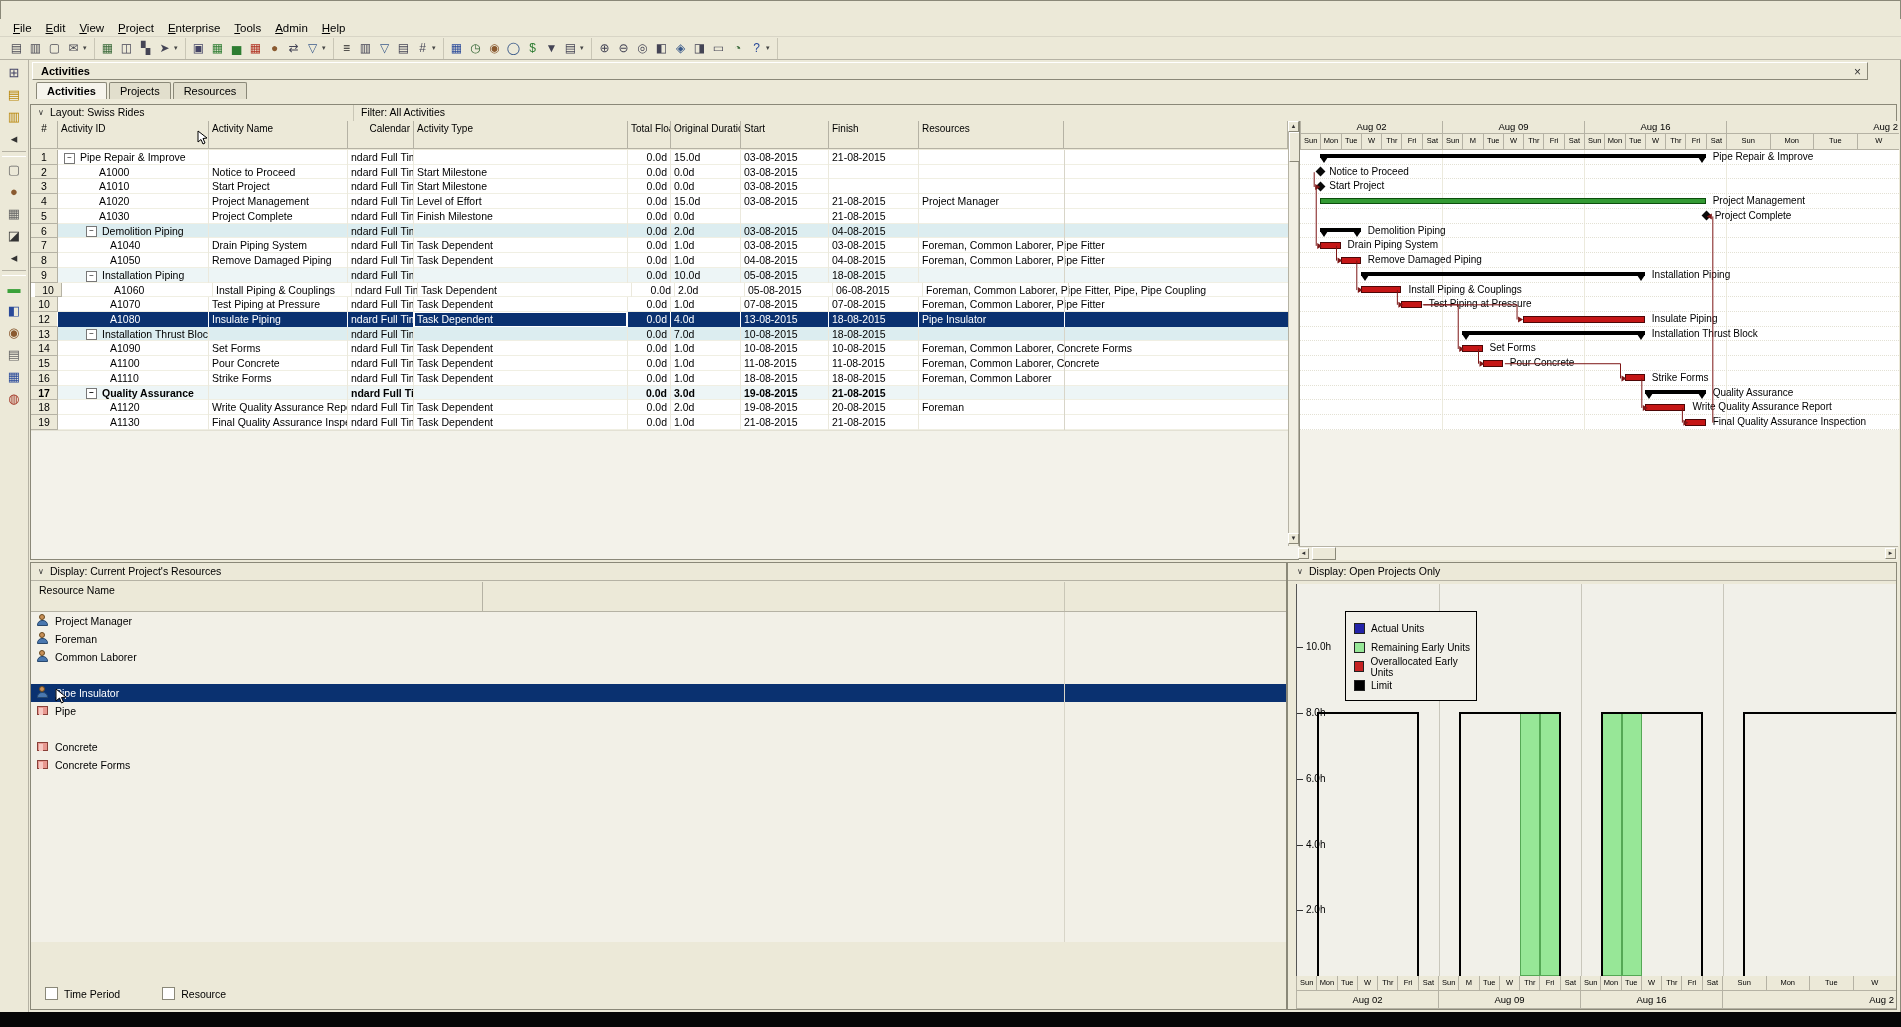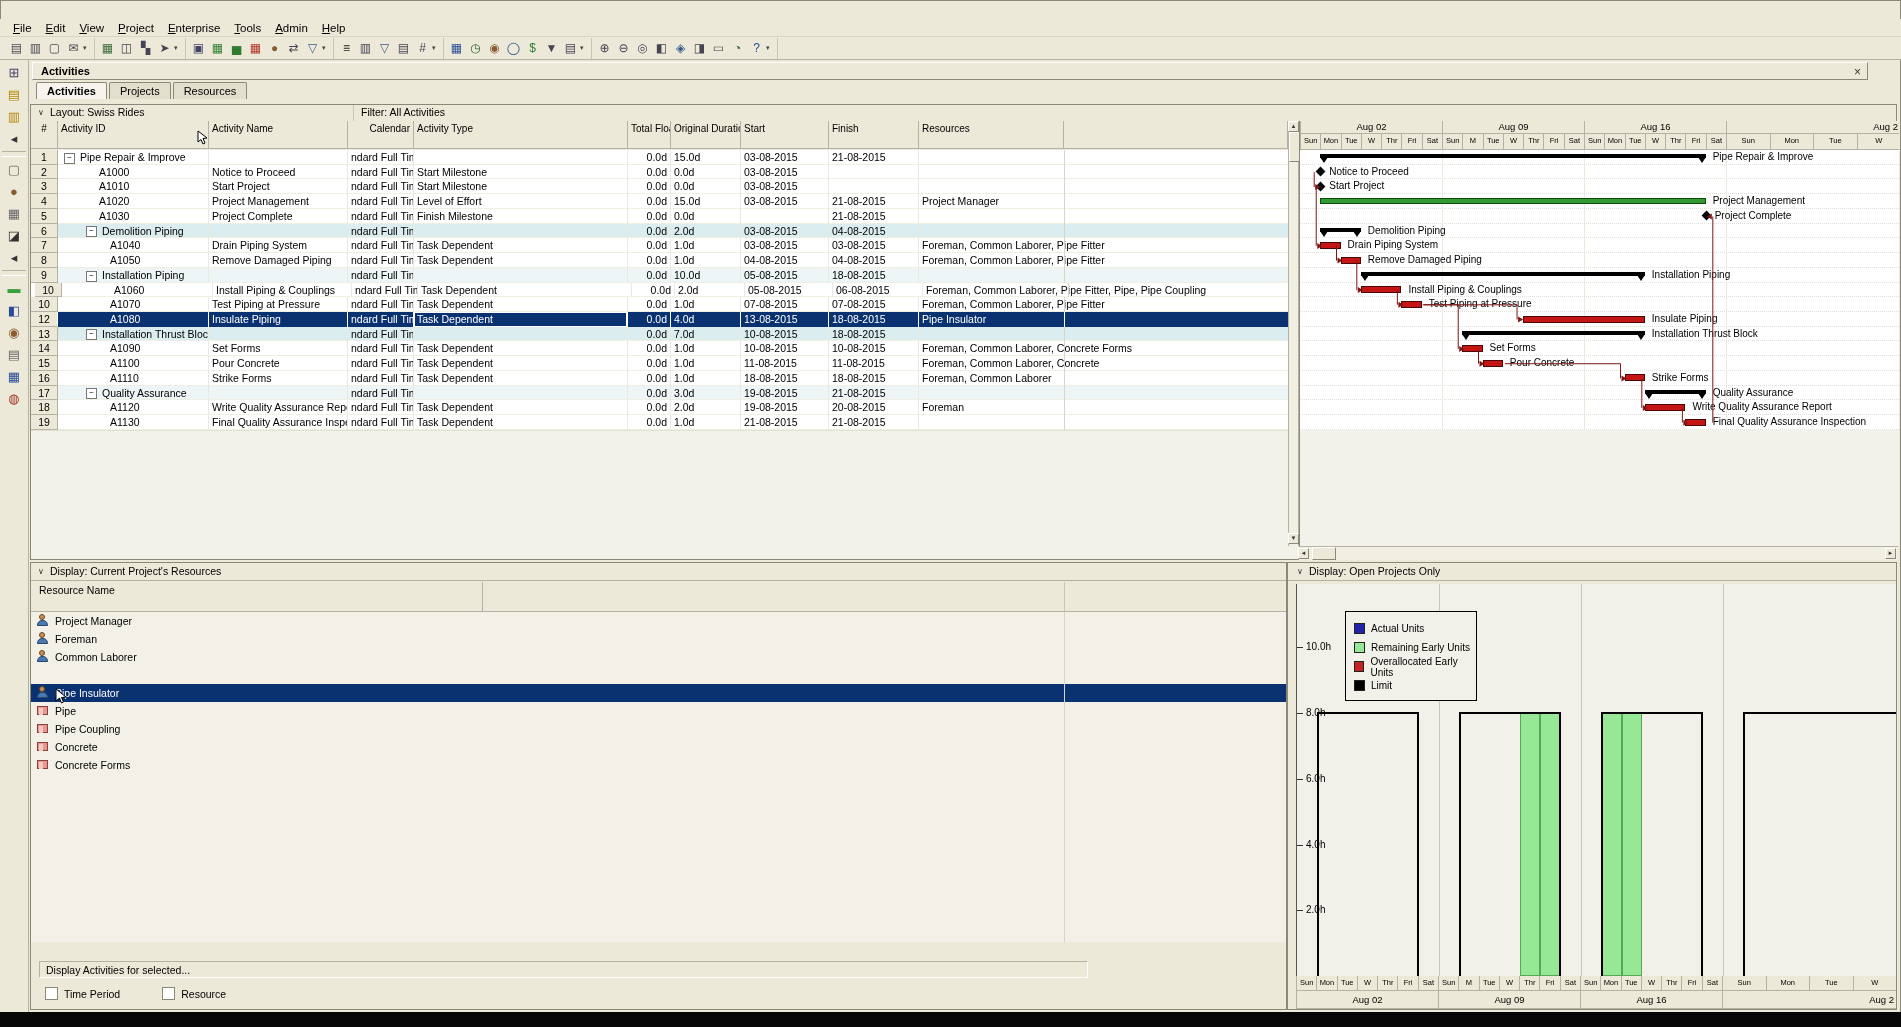--- a/index.html
+++ b/index.html
@@ -462,21 +462,21 @@
           <div class="td" style="position: absolute; left: 178px; top: 0px; width: 139px; height: 14.73px;">Strike Forms</div>
           <div class="td" style="position: absolute; left: 317px; top: 0px; width: 66px; height: 14.73px; text-align: right;">ndard Full Time</div>
           <div class="td" style="position: absolute; left: 383px; top: 0px; width: 214px; height: 14.73px;">Task Dependent</div>
           <div class="td" style="position: absolute; left: 597px; top: 0px; width: 43px; height: 14.73px; text-align: right;">0.0d</div>
           <div class="td" style="position: absolute; left: 640px; top: 0px; width: 70px; height: 14.73px;">1.0d</div>
           <div class="td" style="position: absolute; left: 710px; top: 0px; width: 88px; height: 14.73px;">18-08-2015</div>
           <div class="td" style="position: absolute; left: 798px; top: 0px; width: 90px; height: 14.73px;">18-08-2015</div>
           <div class="td" style="position: absolute; left: 888px; top: 0px; width: 339px; height: 14.73px; border-right: none;">Foreman, Common Laborer</div>
           <div class="vline" style="position: absolute; left: 1033px; top: 0px; width: 1px; height: 14.73px;"></div>
         </div>
-        <div class="trow tint2" style="position: absolute; left: 0px; top: 235.68px; width: 1257px; height: 14.73px;">
+        <div class="trow tint2" style="position: absolute; left: 0px; top: 235.68px; width: 1257px; height: 14.73px; font-weight: bold;">
           <div class="td gutter" style="position: absolute; left: 0px; top: 0px; width: 27px; height: 14.73px; text-align: center;">17</div>
           <div class="td" style="position: absolute; left: 27px; top: 0px; width: 151px; height: 14.73px;"><span class="expand-box" style="margin-left: 25px;">−</span>Quality Assurance</div>
           <div class="td" style="position: absolute; left: 178px; top: 0px; width: 139px; height: 14.73px;"></div>
           <div class="td" style="position: absolute; left: 317px; top: 0px; width: 66px; height: 14.73px; text-align: right;">ndard Full Time</div>
           <div class="td" style="position: absolute; left: 383px; top: 0px; width: 214px; height: 14.73px;"></div>
           <div class="td" style="position: absolute; left: 597px; top: 0px; width: 43px; height: 14.73px; text-align: right;">0.0d</div>
           <div class="td" style="position: absolute; left: 640px; top: 0px; width: 70px; height: 14.73px;">3.0d</div>
           <div class="td" style="position: absolute; left: 710px; top: 0px; width: 88px; height: 14.73px;">19-08-2015</div>
           <div class="td" style="position: absolute; left: 798px; top: 0px; width: 90px; height: 14.73px;">21-08-2015</div>
           <div class="td" style="position: absolute; left: 888px; top: 0px; width: 339px; height: 14.73px; border-right: none;"></div>
@@ -675,37 +675,31 @@
             <div class="head"></div>
             <div class="bodyp"></div>
           </div><span class="res-text">Common Laborer</span></div>
         <div class="res-row sel" style="position: absolute; left: 0px; top: 72px; width: 1255px; height: 18px;"><div class="ric">
             <div class="head"></div>
             <div class="bodyp"></div>
           </div><span class="res-text">Pipe Insulator</span></div>
         <div class="res-row" style="position: absolute; left: 0px; top: 90px; width: 1255px; height: 18px;"><div class="ric">
             <div class="mat"></div>
           </div><span class="res-text">Pipe</span></div>
-        <div class="res-row" style="position: absolute; left: 0px; top: 108px; width: 1255px; height: 18px;"><div class="ric">
-            <div class="mat"></div>
-          </div><span class="res-text">Pipe Coupling</span></div>
         <div class="res-row" style="position: absolute; left: 0px; top: 144px; width: 1255px; height: 18px;"><div class="ric">
             <div class="mat"></div>
           </div><span class="res-text">Concrete Forms</span></div>
         <div class="res-row" style="position: absolute; left: 0px; top: 126px; width: 1255px; height: 18px;"><div class="ric">
             <div class="mat"></div>
           </div><span class="res-text">Concrete</span></div>
         <div class="vline" style="position: absolute; left: 1033px; top: 0px; width: 1px; height: 330px;"></div>
         <svg class="cursor-svg" style="left:24px;top:76px;" width="13" height="17">
           <polygon points="1,1 1,13 4.5,10 6.5,15 8.5,14 6.5,9.5 11,9" fill="#fff" stroke="#000" stroke-width="1"></polygon>
         </svg>
       </div>
-    <div class="res-footerbox">
-      <span>Display Activities for selected...</span>
-    </div>
     <div class="cb-row" id="cbrow">
         <span><span class="cb"></span>Time Period</span>
         <span><span class="cb"></span>Resource</span>
       </div>
   </div>
 
   <div class="bottom-right">
     <div class="display-bar" style="width:608px;">
       <span class="chev" style="position:absolute;left:9px;">∨</span>
       <span style="position:absolute;left:21px;">Display: Open Projects Only</span>

